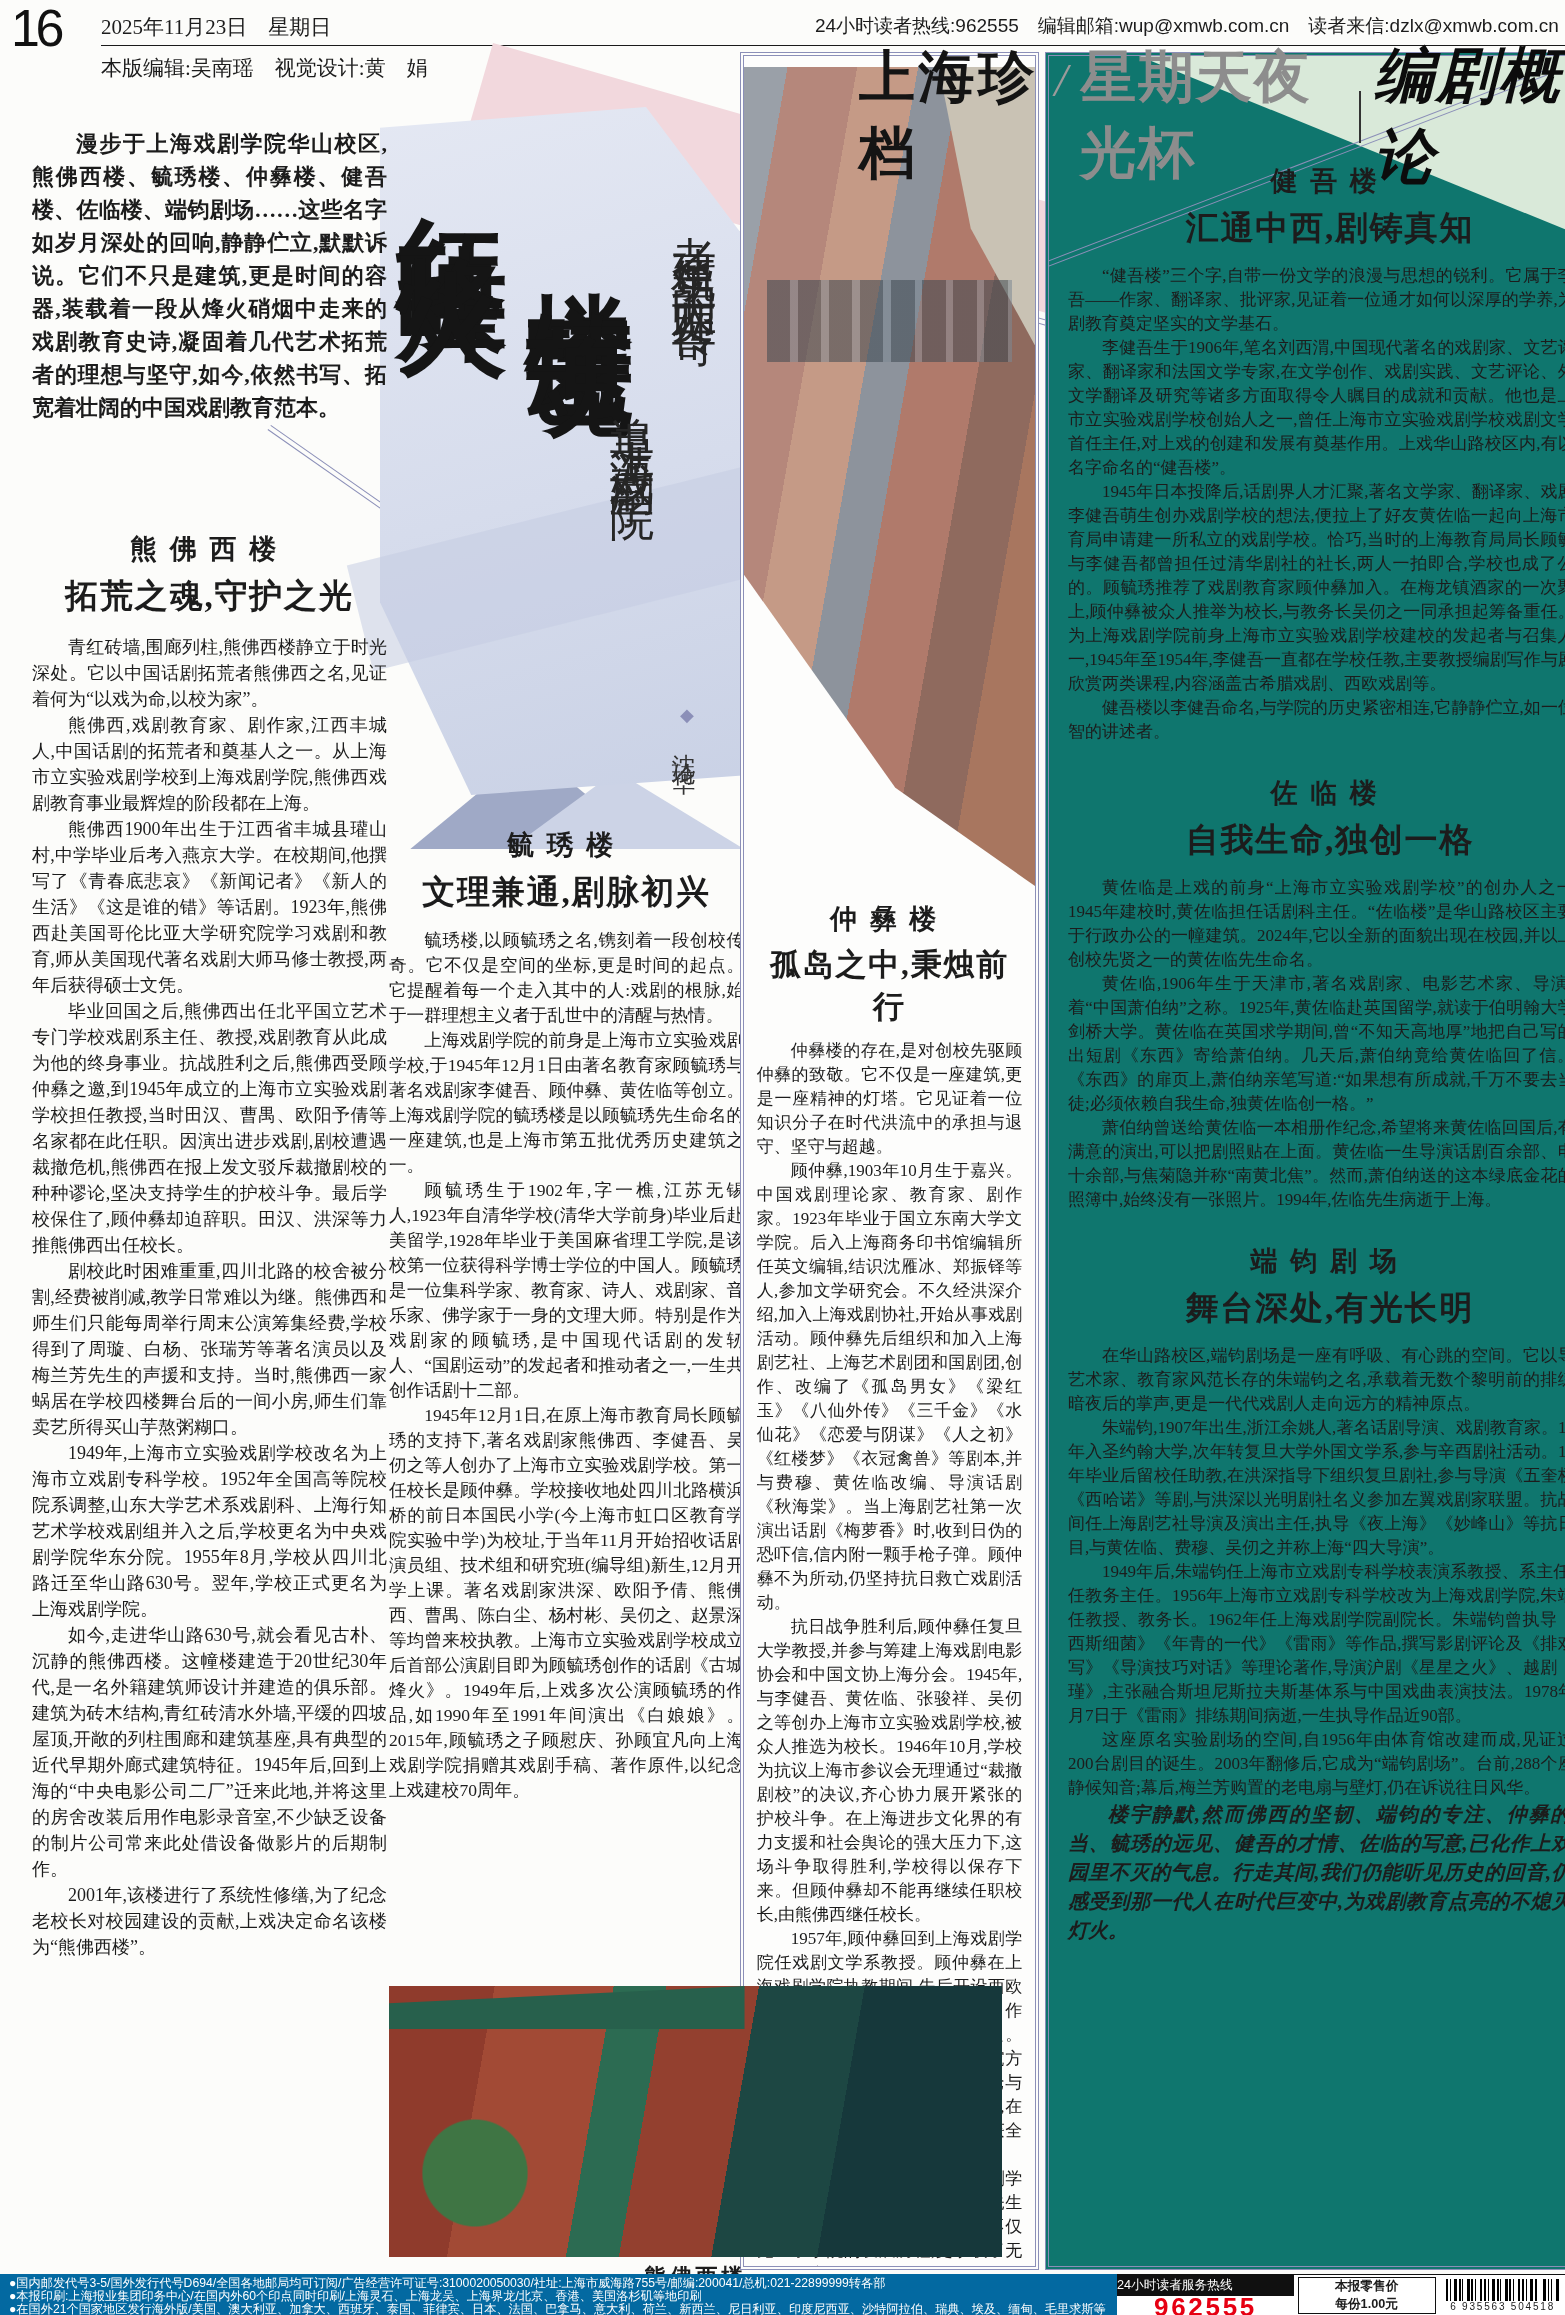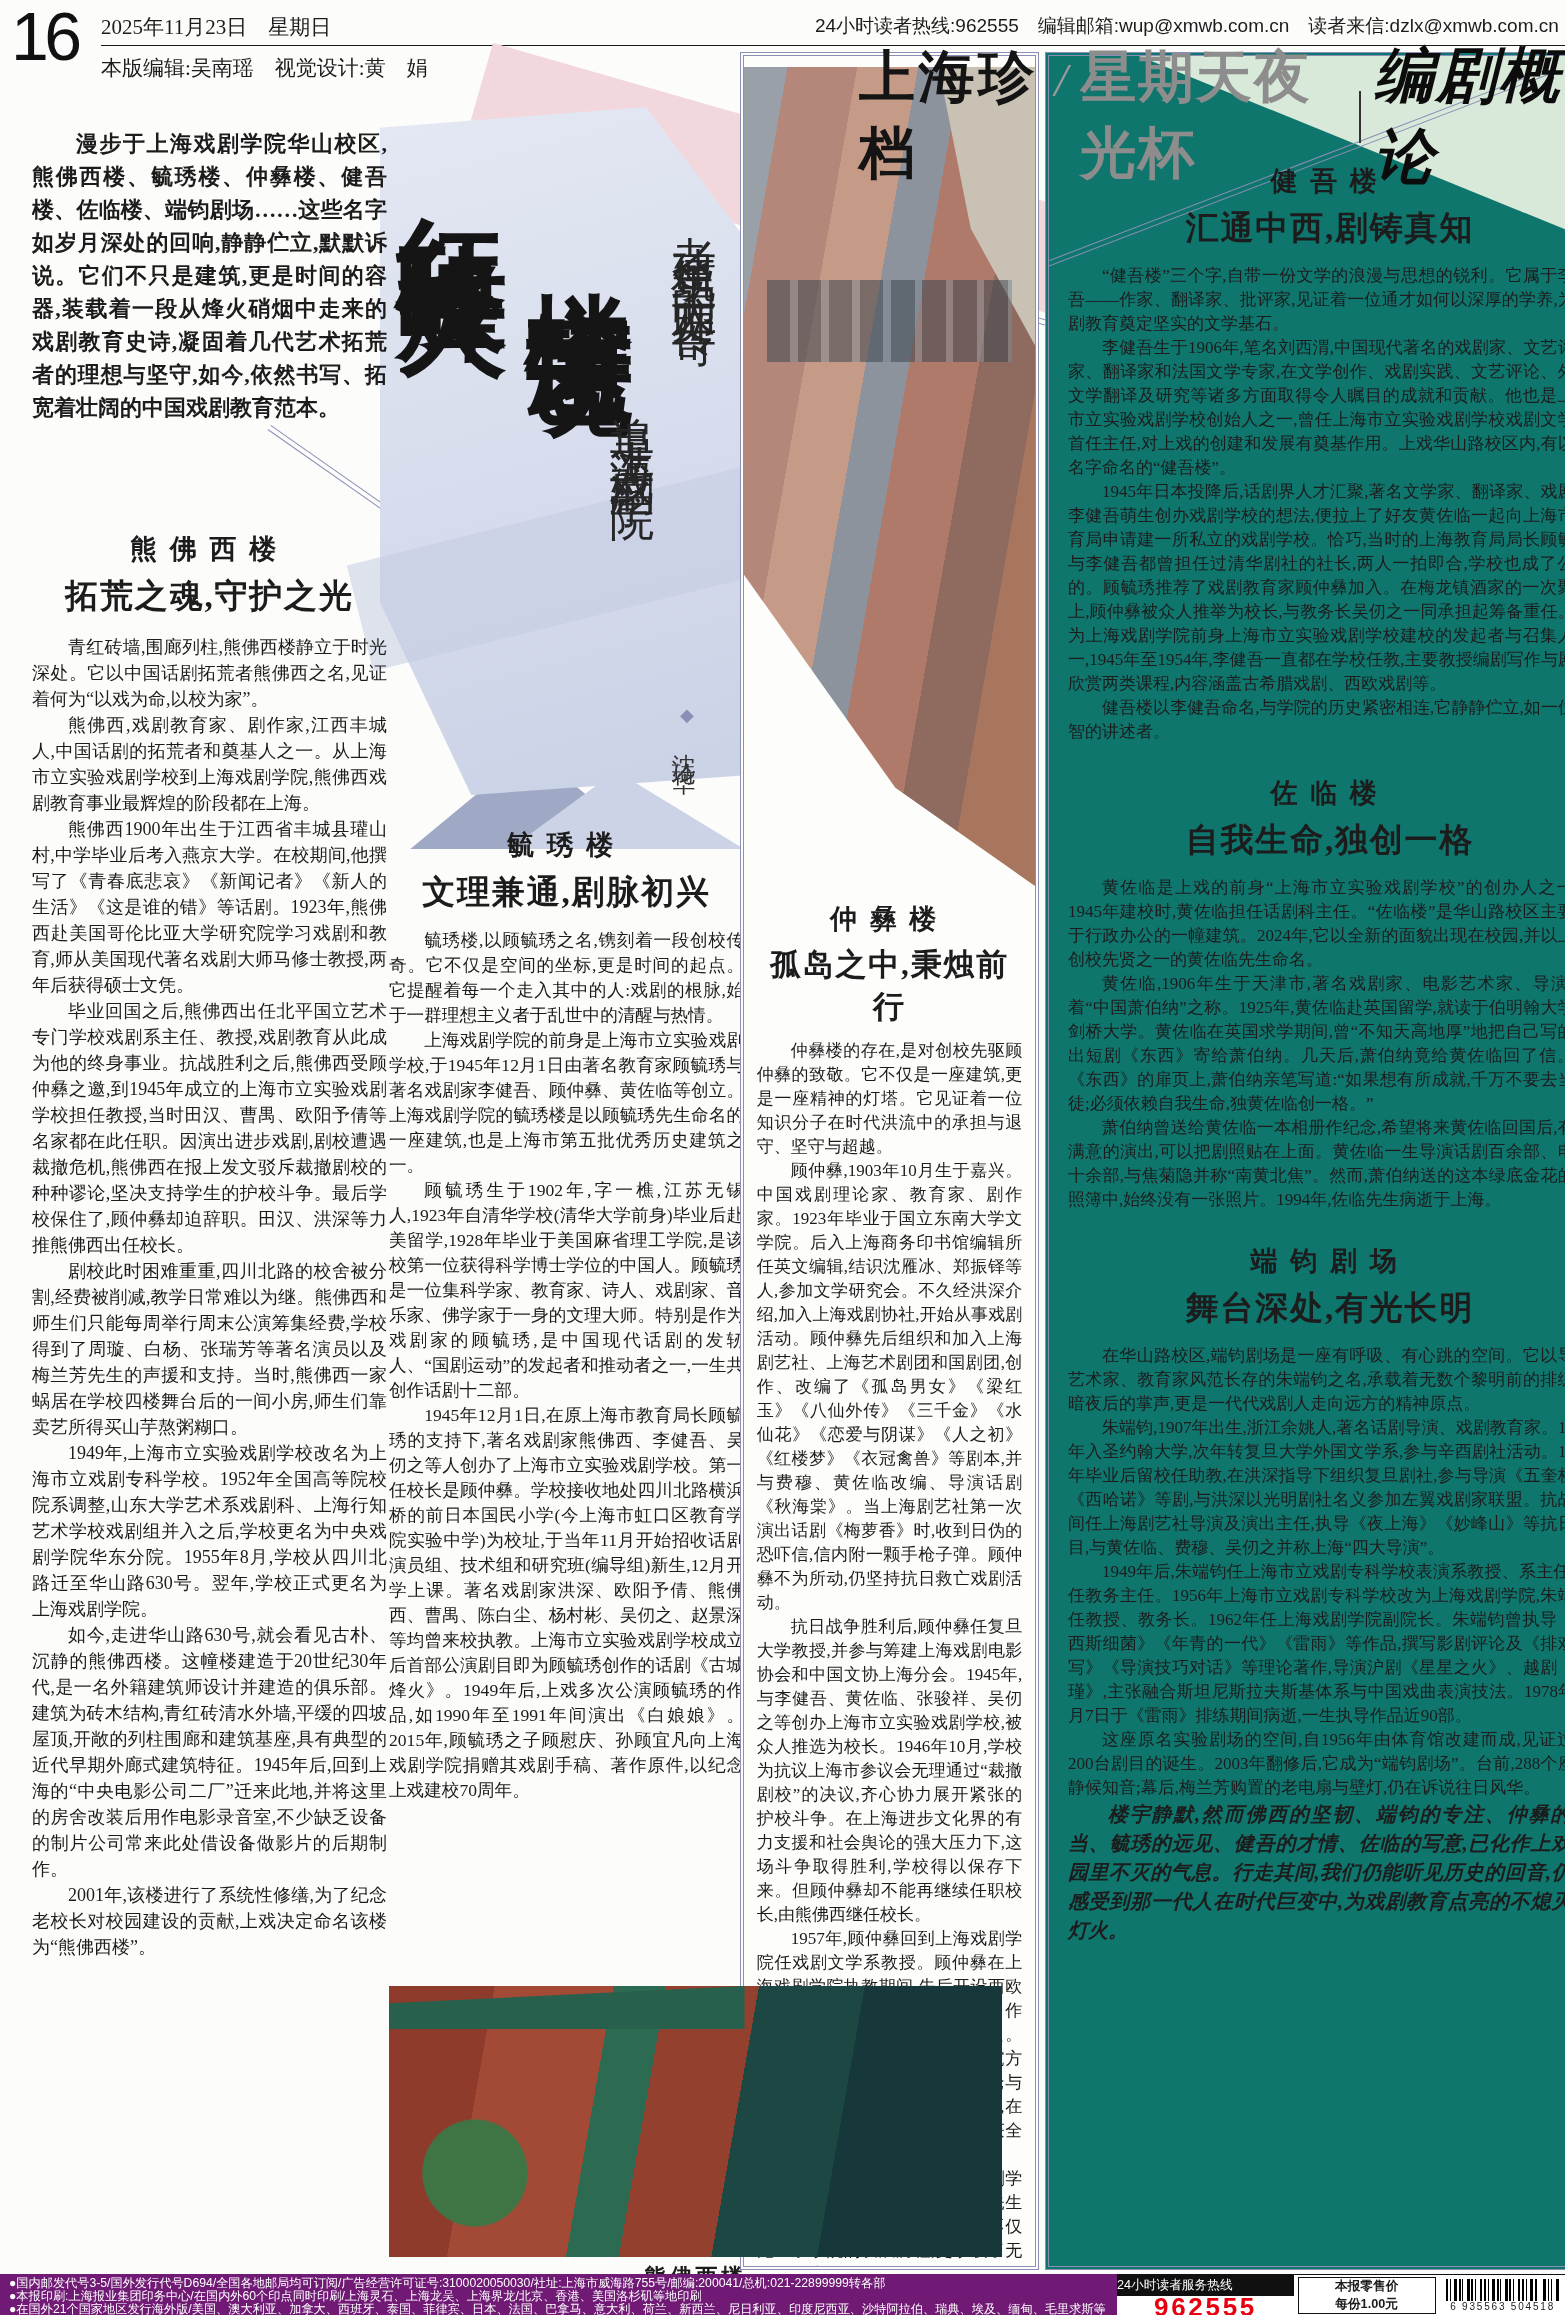--- a/index.html
+++ b/index.html
@@ -1,20 +1,20 @@
 <!DOCTYPE html>
 <html style="font-size:14.5px"><head>
 <meta charset="utf-8">
 <style>
   html,body{margin:0;padding:0;background:#dcdcdc;}
   .page{position:relative;width:1566px;height:2316px;margin:0 auto;background:#fcfcfa;
         font-family:"Liberation Serif",serif;color:#1c1c1c;overflow:hidden;}
   
   .page-num{position:absolute;left:11px;top:1.8px;font-family:"Liberation Sans",sans-serif;
-            font-weight:400;font-size:68px;letter-spacing:-4.5px;color:#111;line-height:1;}
+            font-weight:400;font-size:52px;letter-spacing:-4.5px;color:#111;line-height:1;}
   .date-line{position:absolute;left:101px;top:12.7px;font-size:21px;}
   .header-rule{position:absolute;left:101px;top:45px;width:1465px;border-top:1.8px solid #1a1a1a;}
   .editors{position:absolute;left:101px;top:54px;font-size:21px;}
   .hotline{position:absolute;right:7.2px;top:12.7px;font-size:19px;font-family:"Liberation Sans",sans-serif;}
   .masthead{position:absolute;left:859px;top:36px;display:flex;align-items:baseline;gap:12.7px;z-index:6;}
   .mh-section{font-size:56px;font-weight:700;color:#141414;letter-spacing:3.6px;}
   .mh-slash{font-size:47px;color:#9a9a9a;font-style:italic;}
   .mh-supp{font-size:56px;font-weight:700;color:#8d8d8d;letter-spacing:1.8px;}
   .mh-divider{width:2.7px;height:52px;background:#333;align-self:center;}
   .mh-brand{font-size:60px;font-weight:900;font-style:italic;letter-spacing:2.7px;color:#0c0c0c;}
@@ -91,21 +91,21 @@
                 #93402f 42% 56%,#1d4743 56% 72%,#16383b 72%);}
   .photo-bottom::before{content:"";position:absolute;left:0;top:0;width:58%;height:16%;
      background:#27604c;clip-path:polygon(0 40%,100% 0,100% 100%,0 100%);}
   .photo-bottom::after{content:"";position:absolute;left:4%;bottom:8%;width:20%;height:46%;
      background:radial-gradient(ellipse at center,#3f7544 0 60%,transparent 62%);}
   .photo-caption{position:absolute;left:389px;top:2262px;width:613px;text-align:center;
      font-size:22px;font-weight:700;z-index:6;letter-spacing:3.6px;}
   
   .footer{position:absolute;left:0;top:2274px;width:1566px;height:42px;display:flex;
           font-family:"Liberation Sans",sans-serif;z-index:10;}
-  .f-left{flex:0 0 1117px;box-sizing:border-box;background:#701a75;color:#fff;
+  .f-left{flex:0 0 1117px;box-sizing:border-box;background:#0369a1;color:#fff;
           padding:2.7px 9px;display:flex;flex-direction:column;justify-content:space-between;
           font-size:12.2px;line-height:1.08;white-space:nowrap;overflow:hidden;}
   .f-right{flex:1;display:flex;background:#fff;border-top:1.8px solid #101010;}
   .f-service{width:177px;display:flex;flex-direction:column;}
   .f-service-label{background:#101010;color:#fff;font-size:12.7px;padding:1.8px 0;}
   .f-service-num{color:#e60012;font-weight:900;font-size:26px;text-align:center;line-height:23.5px;
                  letter-spacing:2.7px;}
   .f-price{width:136px;border:1.8px solid #101010;margin:1.8px 3.6px;display:flex;flex-direction:column;
            align-items:center;justify-content:center;font-size:12.7px;font-weight:700;gap:1.8px;}
   .f-barcode{flex:1;display:flex;flex-direction:column;align-items:center;justify-content:center;gap:0.9px;}

